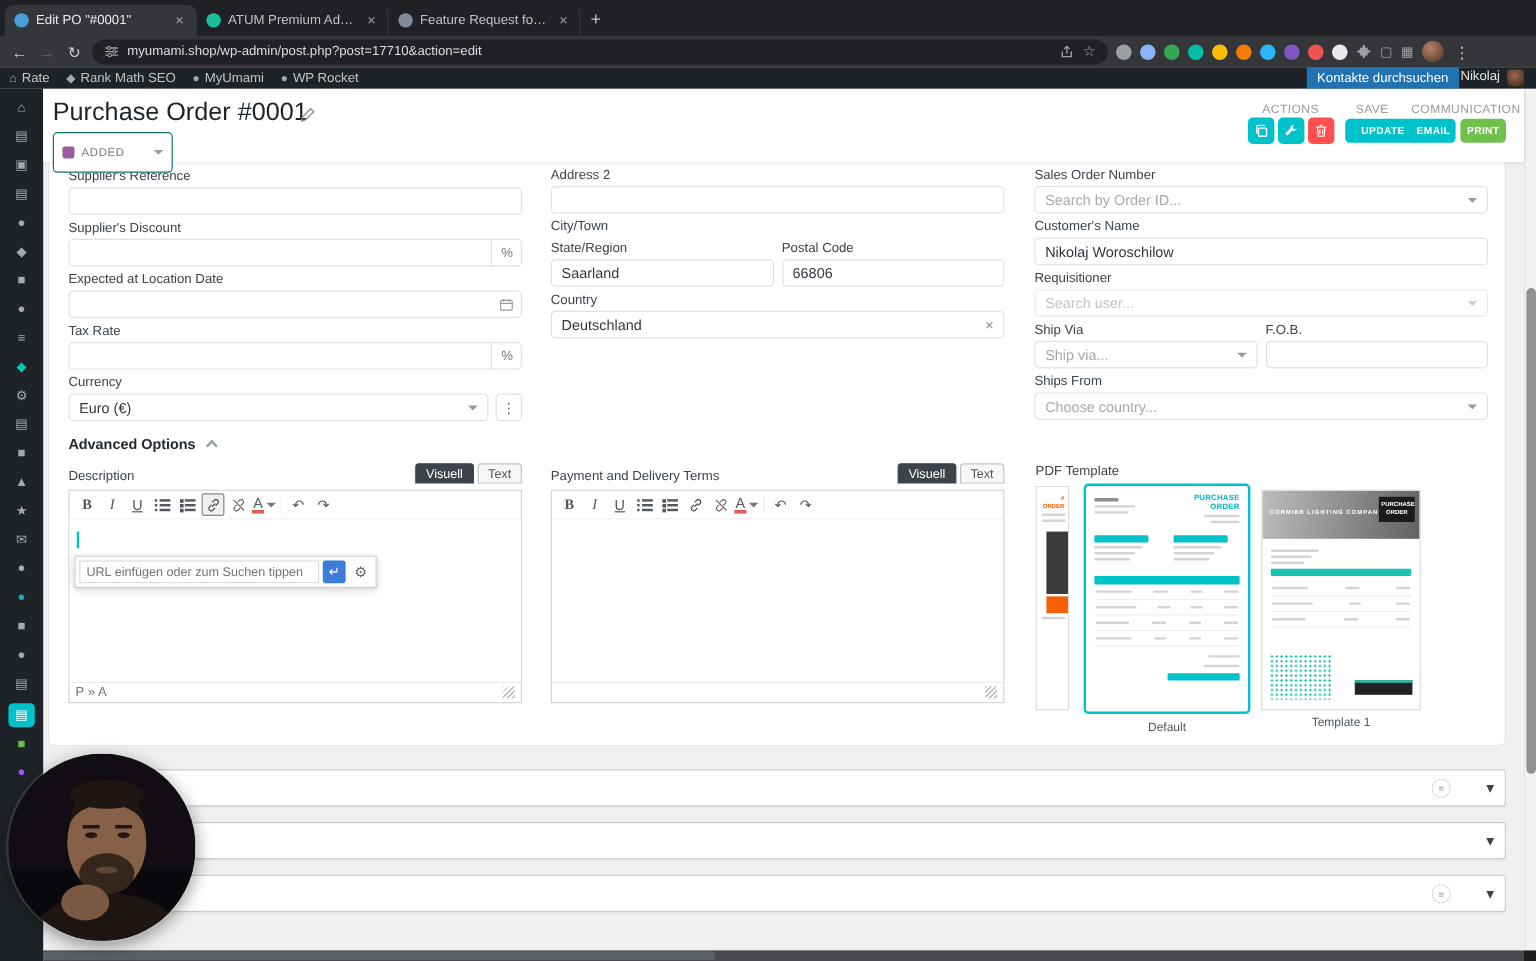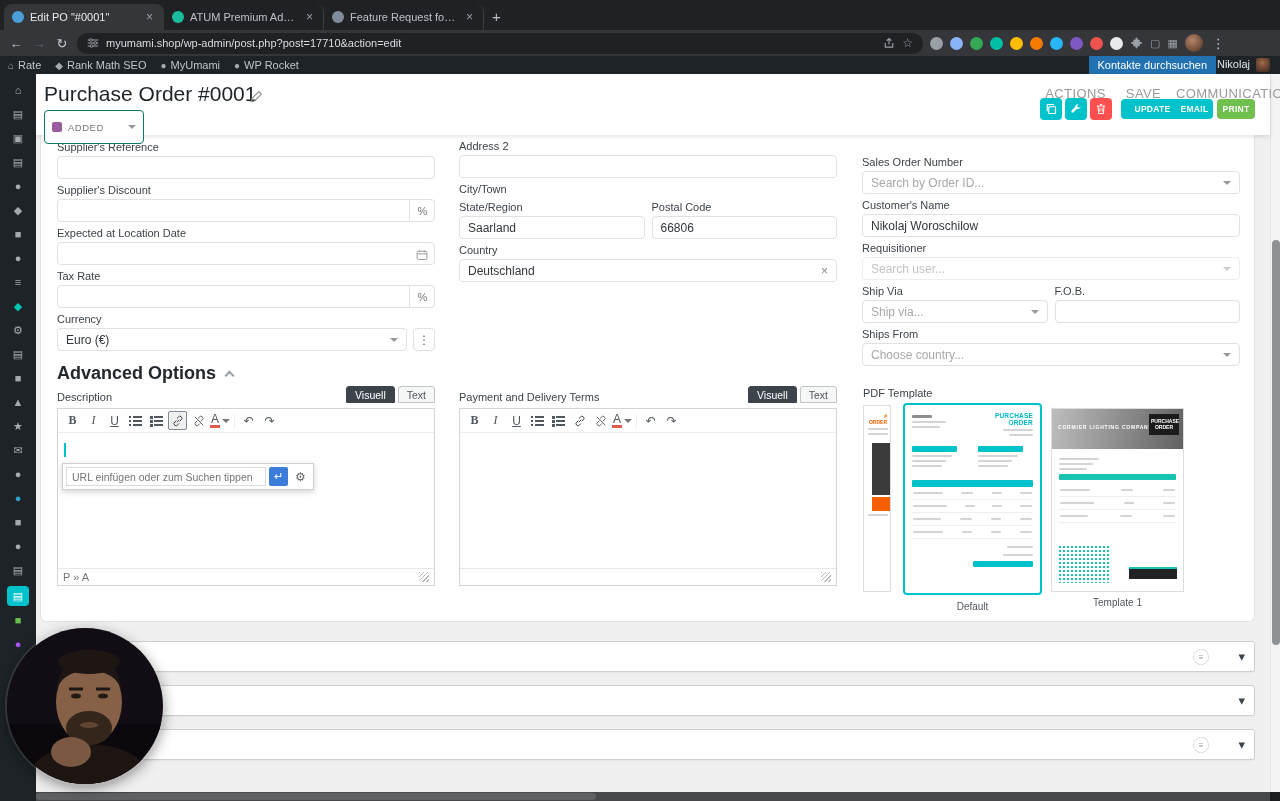--- a/index.html
+++ b/index.html
@@ -43,21 +43,21 @@
 .sic.on{background:#00c2cb;width:22px;height:20px;border-radius:4px;margin-bottom:6px}
 
 
 #poheader{position:absolute;left:36px;top:74px;width:1234px;height:61px;background:#fff;box-shadow:0 2px 4px rgba(0,0,0,.10);z-index:5}
 #potitle{position:absolute;left:8px;top:8px;font-size:21px;font-weight:500;color:#1d2327}
 #editpen{position:absolute;left:214px;top:15px}
 #statussel{position:absolute;left:8px;top:36px;width:100px;height:20px;border:1px solid #0f766e;border-radius:4px;background:#fff;display:flex;align-items:center;gap:6px;padding:16px 7px}
 #statussq{width:10px;height:10px;border-radius:2px}
 #statustxt{flex:1;font-size:9.5px;letter-spacing:.5px;color:#777}
 .car{width:0;height:0;border-left:4px solid transparent;border-right:4px solid transparent;border-top:4px solid #999;flex:none}
-.minilabel{position:absolute;top:12px;font-size:13px;letter-spacing:.4px;color:#9a9a9a;text-align:center}
+.minilabel{position:absolute;top:12px;font-size:10px;letter-spacing:.4px;color:#9a9a9a;text-align:center}
 .iconbtn{position:absolute;top:24px;width:22px;height:22px;border-radius:4px;display:flex;align-items:center;justify-content:center}
 .cta{position:absolute;top:25px;height:20px;border-radius:4px;color:#fff;font-size:8.5px;font-weight:bold;letter-spacing:.3px;display:flex;align-items:center;justify-content:center}
 
 
 #card{position:absolute;left:40px;top:135px;width:1215px;height:487px;background:#fff;border:1px solid #e3e3e3;border-top:none;border-radius:0 0 6px 6px}
 .col{position:absolute}
 .f{margin-bottom:5px}
 .lbl{display:block;font-size:11px;color:#3c434a;margin-bottom:2px;line-height:13px}
 .inp{width:100%;height:23px;border:1px solid #e1e1e1;border-radius:4px;background:#fff;font-family:"Liberation Sans",sans-serif;font-size:12px;color:#32373c;padding:0 8px;outline:none}
 .inwrap{position:relative}
@@ -70,21 +70,21 @@
 .sel.muted .ph{color:#c4c4c4}
 .clearx{color:#888;font-size:12px}
 .split{display:flex;gap:7px}
 .split .f{flex:1}
 .currow{display:flex;gap:6px;align-items:flex-end}
 .currow .sel{flex:1}
 .dots3{width:22px;height:23px;border:1px solid #e1e1e1;border-radius:4px;display:flex;align-items:center;justify-content:center;color:#666;font-size:12px}
 
 
 #advhead{position:absolute;left:16px;top:228px;display:flex;align-items:center;gap:10px}
-#advtitle{font-size:18px;font-weight:bold;color:#23282d}
+#advtitle{font-size:12px;font-weight:bold;color:#23282d}
 .chev{width:7px;height:7px;border-left:2px solid #98a0a6;border-top:2px solid #98a0a6;transform:rotate(45deg);margin-top:3px}
 .edhead{position:absolute;display:flex;align-items:flex-end;justify-content:space-between}
 .edlbl{font-size:11px;color:#3c434a}
 .vtabs{display:flex;gap:3px}
 .vtab{height:17px;padding:0 8px;font-size:10.5px;display:flex;align-items:center;border:1px solid #c3c4c7;background:#f6f7f7;color:#50575e;border-radius:3px 3px 0 0}
 .vtab.on{background:#3c434a;border-color:#3c434a;color:#fff}
 .edbox{position:absolute;border:1px solid #d5d5d5;background:#fff;display:flex;flex-direction:column}
 .edtb{height:24px;border-bottom:1px solid #ececec;display:flex;align-items:center;padding:0 5px;gap:2px}
 .tb{min-width:19px;height:19px;display:flex;align-items:center;justify-content:center;color:#50575e;border-radius:2px;font-size:12px}
 .tb.b{font-weight:bold;font-family:"Liberation Serif",serif}
@@ -371,21 +371,21 @@
       </div>
       <div class="f">
         <label class="lbl">Country</label>
         <div class="sel">
           <span class="selv">Deutschland</span>
           <span class="clearx">×</span>
         </div>
       </div>
     </div>
 
-    <div class="col" style="left:821px;top:21px;width:378px">
+    <div class="col" style="left:821px;top:5px;width:378px">
       <div class="f">
         <label class="lbl">Sales Order Number</label>
         <div class="sel">
           <span class="selv ph">Search by Order ID...</span>
           <span class="car"></span>
         </div>
       </div>
       <div class="f">
         <label class="lbl">Customer's Name</label>
         <input class="inp" value="Nikolaj Woroschilow" style="">

